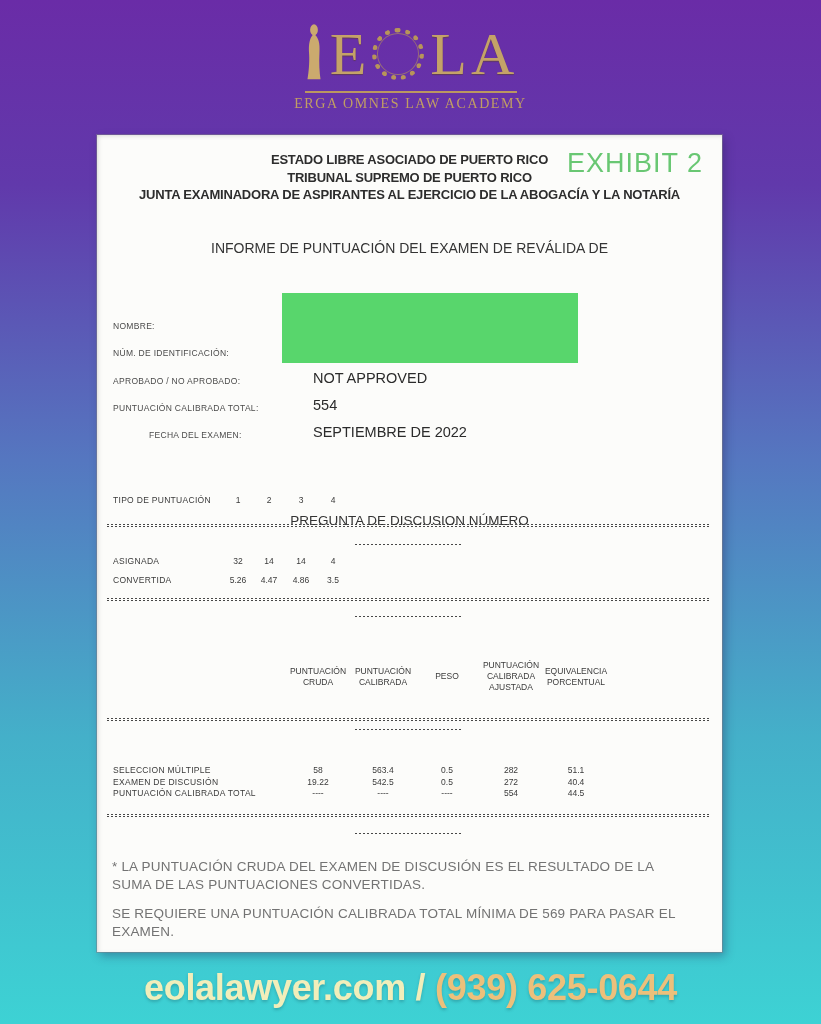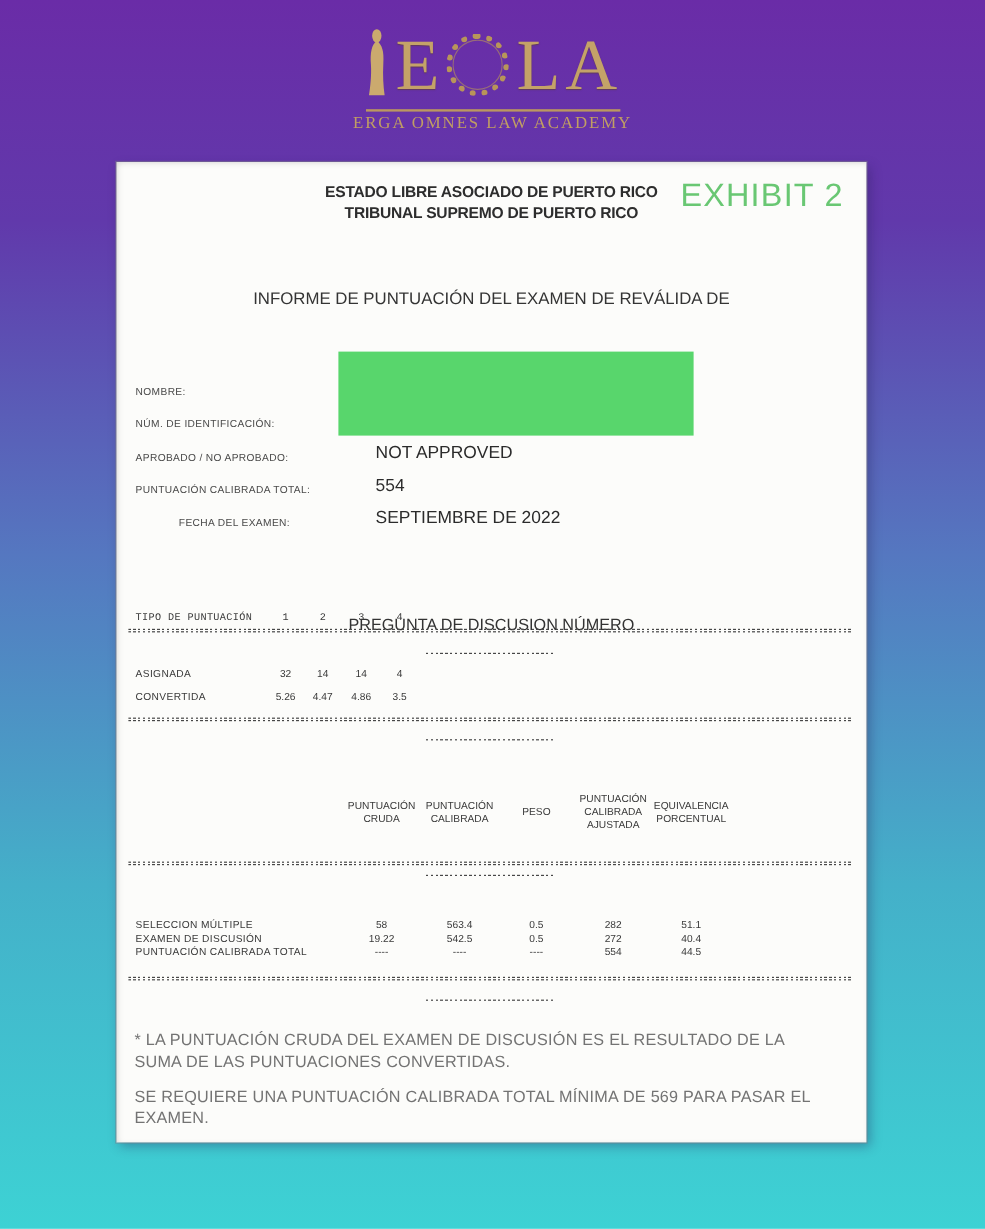--- a/index.html
+++ b/index.html
@@ -53,21 +53,21 @@
       repeating-linear-gradient(90deg,#474747 0 2px,transparent 2px 4px);
     background-size:100% 1.4px;background-repeat:no-repeat;}
   .d1{top:389px;} .ds1{top:409px;}
   .d2{top:463px;} .ds2{top:481px;}
   .d3{top:583px;} .ds3{top:594px;}
   .d4{top:679px;} .ds4{top:698px;}
   
   .trow{left:0;right:0;height:12px;}
   .trow span{font-size:8.5px;color:#3a3a3a;white-space:nowrap;}
   .tlabel{left:16px;letter-spacing:0.3px;}
-  .t1r0{top:375px;font-family:Liberation Mono, monospace;} .t1r1{top:421px;} .t1r2{top:440px;}
+  .t1r0{top:360px;} .t1r1{top:421px;} .t1r2{top:440px;}
   .c1-0{left:126px;width:30px;text-align:center;} .c1-1{left:157px;width:30px;text-align:center;}
   .c1-2{left:189px;width:30px;text-align:center;} .c1-3{left:221px;width:30px;text-align:center;}
   .t2h{width:72px;text-align:center;font-size:8.5px;line-height:11px;color:#3a3a3a;}
   .h0{left:185px;top:531px;} .h1{left:250px;top:531px;} .h2{left:314px;top:536px;}
   .h3{left:378px;top:525px;} .h4{left:443px;top:531px;}
   .t2r0{top:642px;} .t2r1{top:630px;} .t2r2{top:653px;}
   .c2-0{left:191px;width:60px;text-align:center;} .c2-1{left:256px;width:60px;text-align:center;}
   .c2-2{left:320px;width:60px;text-align:center;} .c2-3{left:384px;width:60px;text-align:center;}
   .c2-4{left:449px;width:60px;text-align:center;}
   .footnote{left:15px;width:582px;font-size:13.5px;line-height:17.5px;color:#737373;letter-spacing:0.2px;}
@@ -99,20 +99,21 @@
     <div class="brand-subtitle">ERGA OMNES LAW ACADEMY</div>
   </header>
 
   <section class="paper">
 
     <div class="exhibit">EXHIBIT 2</div>
 
     <div class="doc-header">
       <div>ESTADO LIBRE ASOCIADO DE PUERTO RICO</div>
       <div>TRIBUNAL SUPREMO DE PUERTO RICO</div>
+      <div>JUNTA EXAMINADORA DE ASPIRANTES AL EJERCICIO DE LA ABOGACÍA Y LA NOTARÍA</div>
     </div>
 
     <div class="doc-title">
       <div>INFORME DE PUNTUACIÓN DEL EXAMEN DE REVÁLIDA DE</div>
     </div>
 
     <div class="green-box"></div>
 
     <span class="flabel f0">NOMBRE:</span>
     <span class="flabel f1">NÚM. DE IDENTIFICACIÓN:</span>
@@ -190,14 +191,17 @@
     </div>
 
     <div class="dash d4"></div>
     <div class="dash-short ds4"></div>
 
     <div class="footnote fn0">* LA PUNTUACIÓN CRUDA DEL EXAMEN DE DISCUSIÓN ES EL RESULTADO DE LA SUMA DE LAS PUNTUACIONES CONVERTIDAS.</div>
     <div class="footnote fn1">SE REQUIERE UNA PUNTUACIÓN CALIBRADA TOTAL MÍNIMA DE 569 PARA PASAR EL EXAMEN.</div>
 
   </section>
 
+  <footer class="contact">
+    <span class="site">eolalawyer.com</span><span class="sep"> / </span><span class="phone">(939) 625-0644</span>
+  </footer>
 
 </div>
 
 </body></html>

